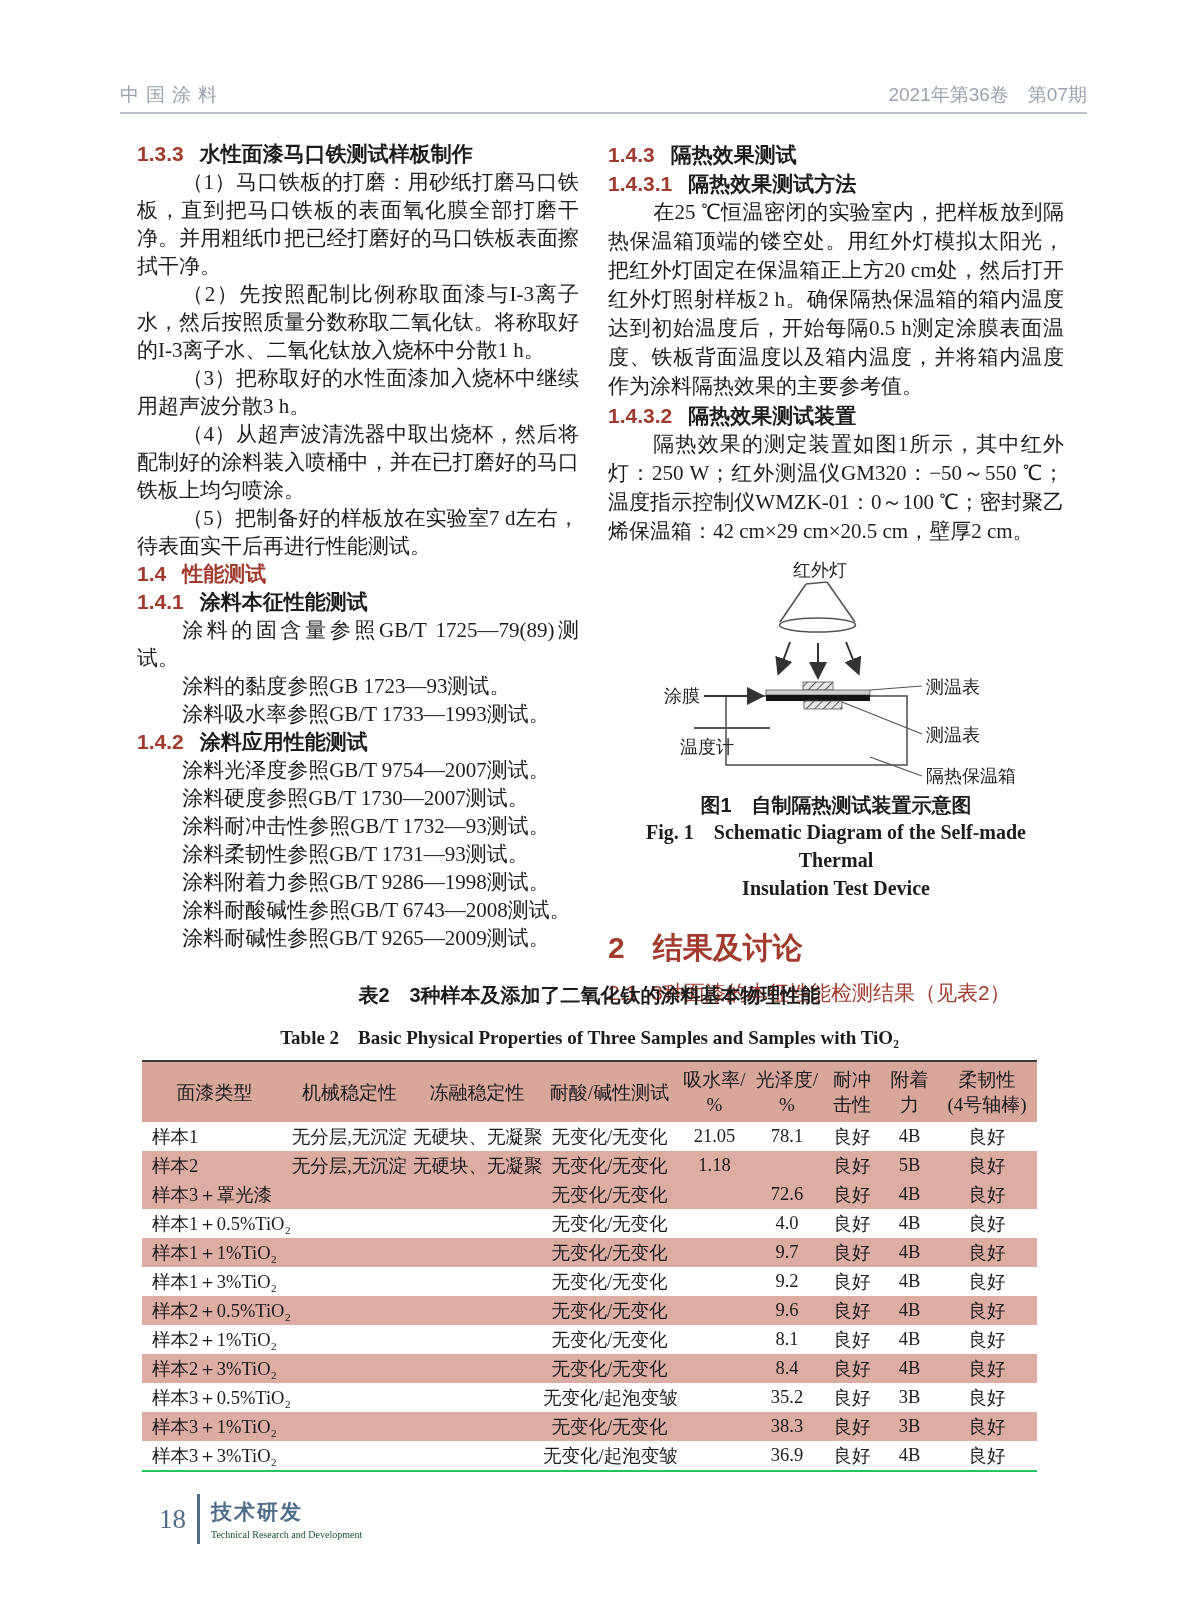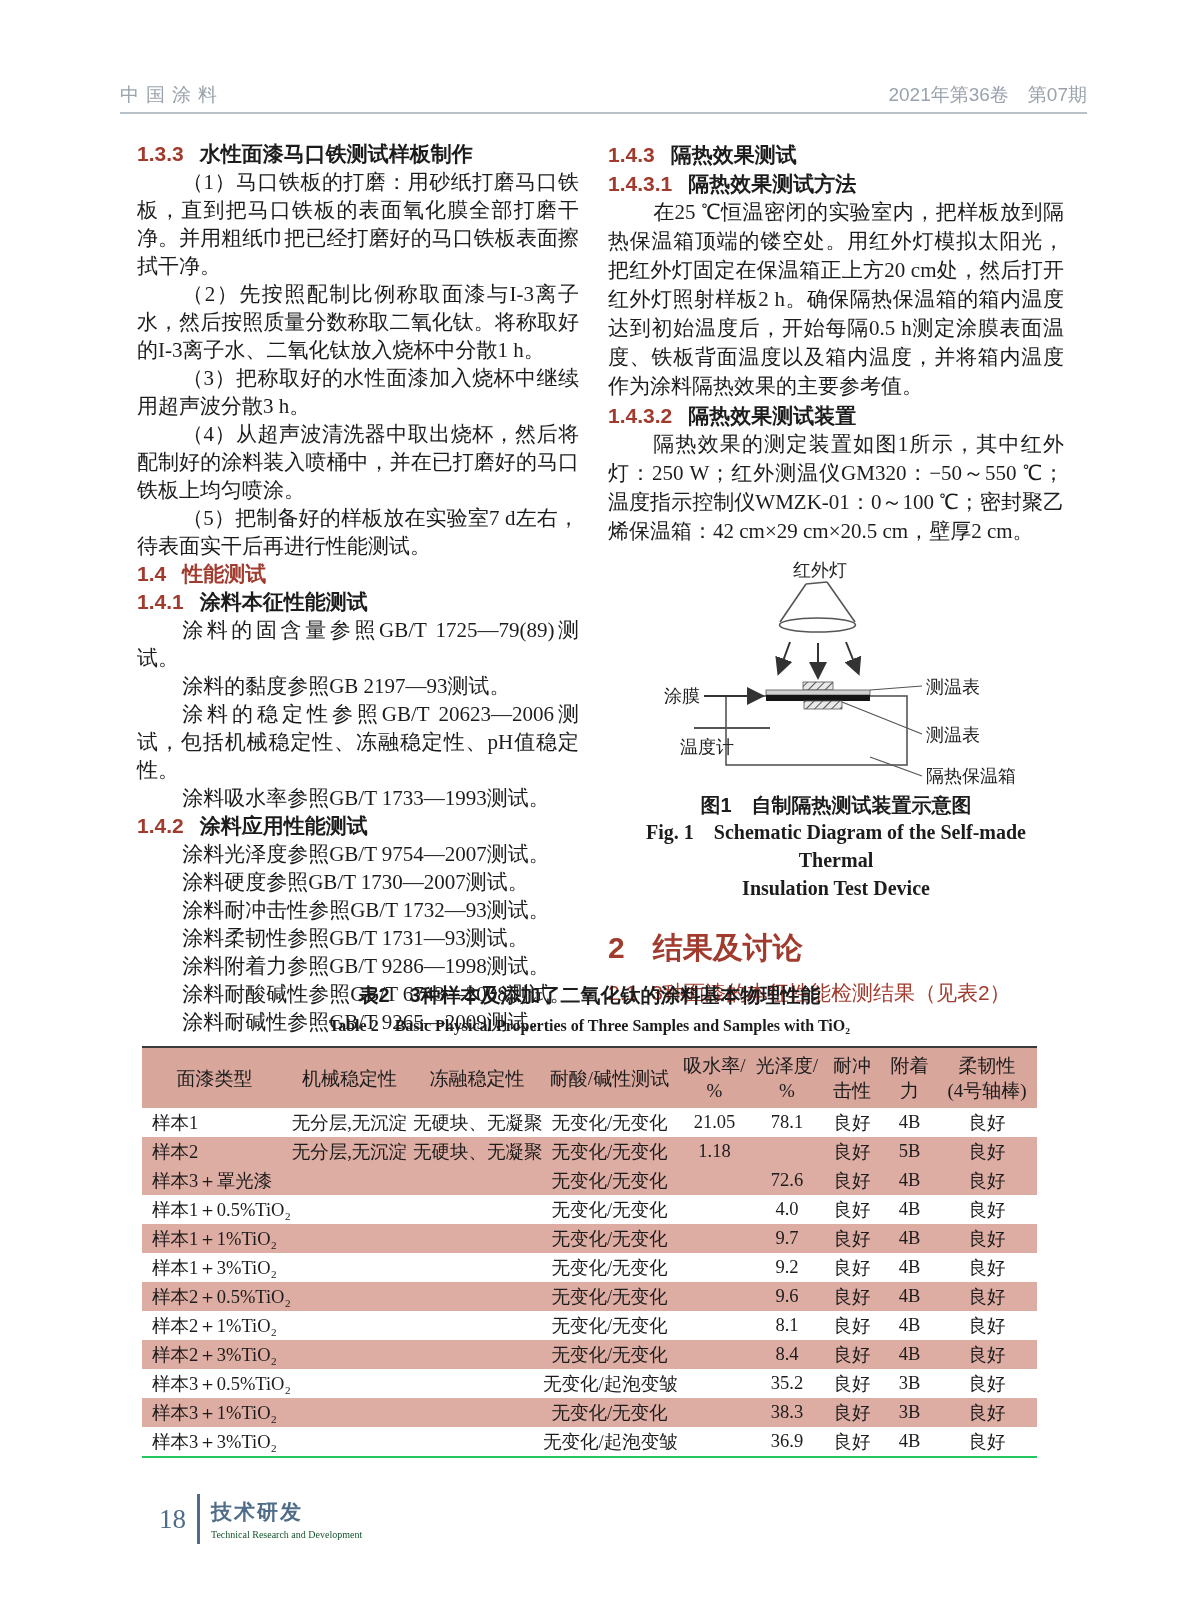--- a/index.html
+++ b/index.html
@@ -35,21 +35,21 @@
   .cap-en{text-align:center;text-indent:0;font-weight:700;font-size:20px;line-height:28px;}
   .h2big{margin-top:26px;font-family:"Liberation Sans",sans-serif;font-weight:700;
          font-size:30px;line-height:40px;color:var(--red);text-align:left;text-indent:0;}
   .h2big .secnum{margin-right:28px;}
   .h21{margin-top:10px;font-family:"Liberation Sans",sans-serif;font-weight:400;
        font-size:21px;line-height:30px;color:var(--red);text-align:left;text-indent:0;}
   .h21 .secnum{margin-right:14px;}
   
   .table-block{position:absolute;left:142px;top:982px;width:895px;}
   .tbl-title-zh{text-align:center;font-family:"Liberation Sans",sans-serif;font-weight:700;font-size:20px;}
-  .tbl-title-en{text-align:center;font-weight:700;font-size:16px;margin-top:7px;}
+  .tbl-title-en{text-align:center;font-weight:700;font-size:19px;margin-top:16px;}
   table{border-collapse:collapse;table-layout:fixed;width:895px;margin-top:9px;
         border-top:2px solid #3a3a3a;border-bottom:2px solid #22c55e;}
   thead th{background:var(--pink-h);font-weight:400;height:56px;padding:2px 1px;
            font-size:19px;line-height:25px;white-space:pre-line;vertical-align:middle;}
   tbody td{height:29px;text-align:center;padding:0 1px;font-size:18.5px;white-space:nowrap;}
   tbody td.name-cell{text-align:left;padding-left:10px;}
   tbody tr.alt{background:var(--pink-r);}
   
   .footer{position:absolute;left:133px;top:1494px;display:flex;align-items:center;gap:11px;color:var(--fblue);}
   .pageno{font-size:27px;margin-left:26px;}
@@ -78,22 +78,21 @@
     <p>（3）把称取好的水性面漆加入烧杯中继续用超声波分散3 h。</p>
     <p>（4）从超声波清洗器中取出烧杯，然后将配制好的涂料装入喷桶中，并在已打磨好的马口铁板上均匀喷涂。</p>
     <p>（5）把制备好的样板放在实验室7 d左右，待表面实干后再进行性能测试。</p>
     <div class="sec">
       <span class="secnum">1.4</span><span class="red">性能测试</span>
     </div>
     <div class="sec">
       <span class="secnum">1.4.1</span><span>涂料本征性能测试</span>
     </div>
     <p>涂料的固含量参照GB/T 1725—79(89)测试。</p>
-    <p>涂料的黏度参照GB 2197—93测试。</p>
-    <p>涂料的稳定性参照GB/T 20623—2006测试，包括机械稳定性、冻融稳定性、pH值稳定性。</p>
+    <p>涂料的黏度参照GB 1723—93测试。</p>
     <p>涂料吸水率参照GB/T 1733—1993测试。</p>
     <div class="sec">
       <span class="secnum">1.4.2</span><span>涂料应用性能测试</span>
     </div>
     <p>涂料光泽度参照GB/T 9754—2007测试。</p>
     <p>涂料硬度参照GB/T 1730—2007测试。</p>
     <p>涂料耐冲击性参照GB/T 1732—93测试。</p>
     <p>涂料柔韧性参照GB/T 1731—93测试。</p>
     <p>涂料附着力参照GB/T 9286—1998测试。</p>
     <p>涂料耐酸碱性参照GB/T 6743—2008测试。</p>

